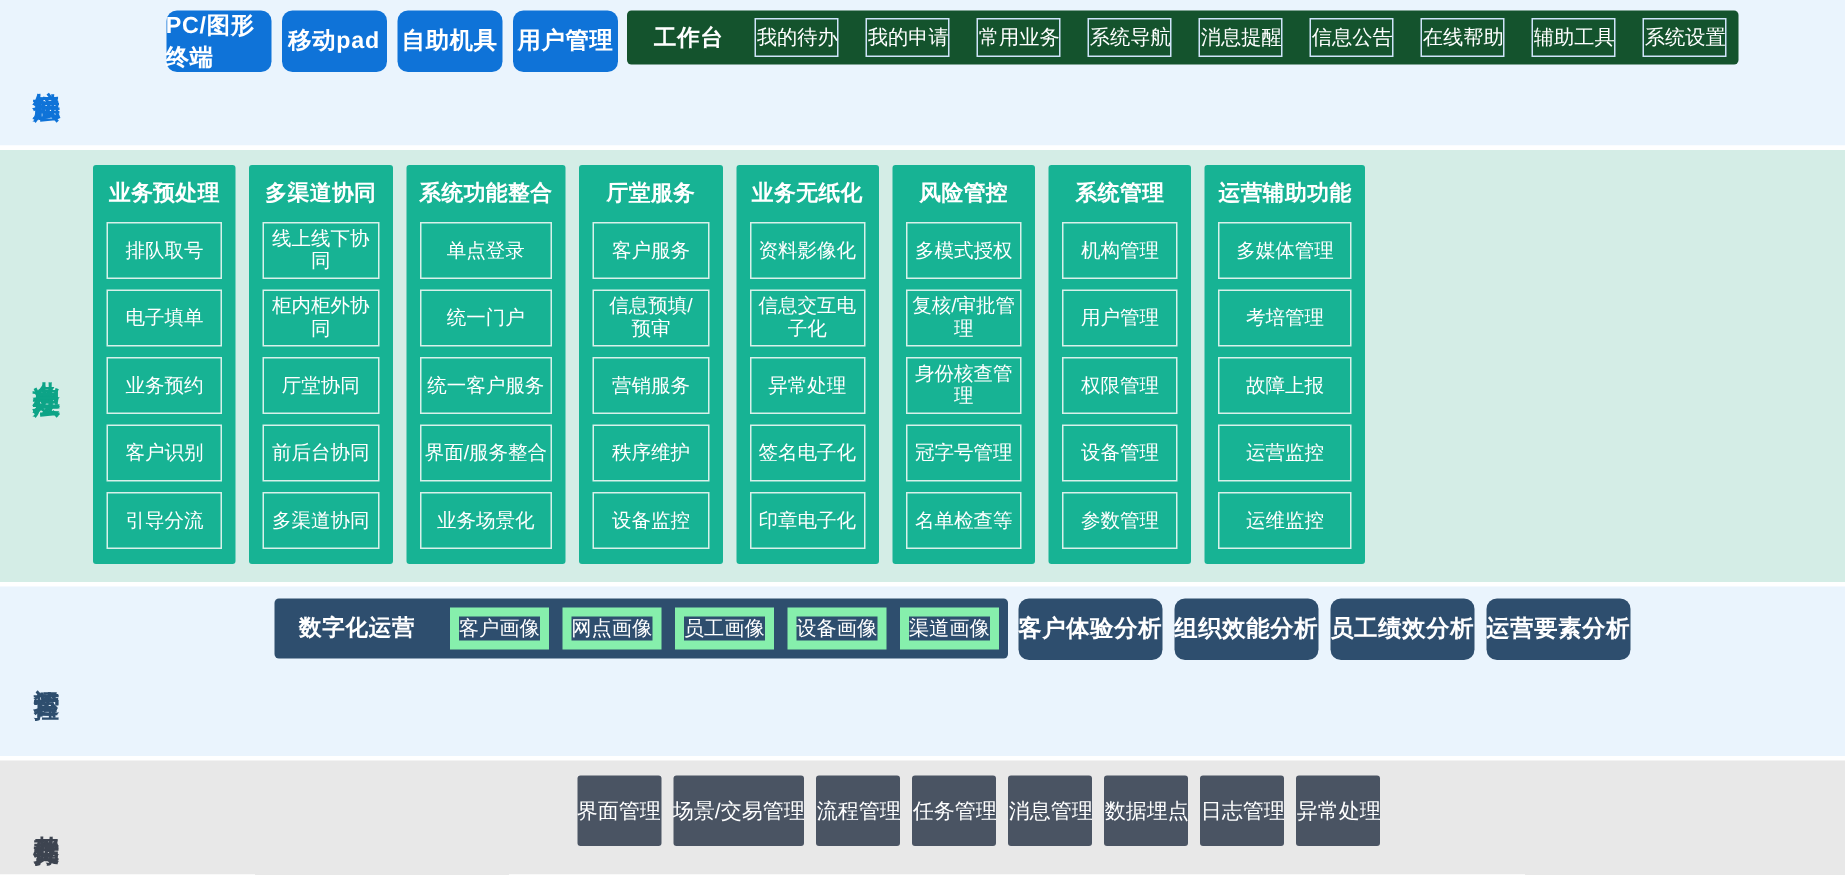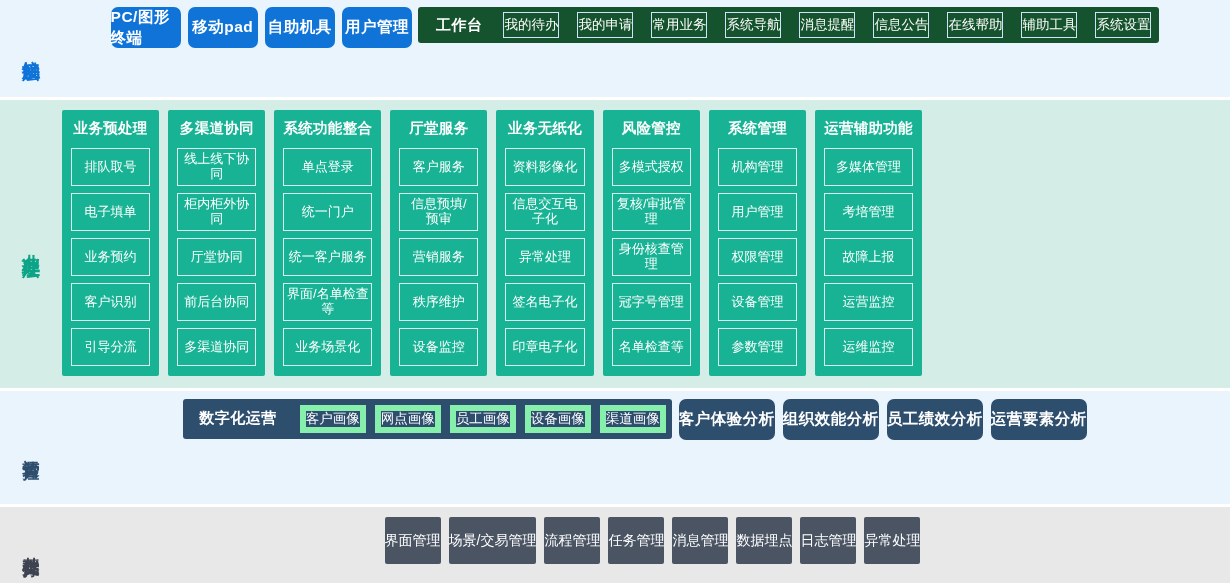--- a/index.html
+++ b/index.html
@@ -155,21 +155,21 @@
             <div class="col-item">柜内柜外协同</div>
             <div class="col-item">厅堂协同</div>
             <div class="col-item">前后台协同</div>
             <div class="col-item">多渠道协同</div>
           </div>
           <div class="col">
             <div class="col-head">系统功能整合</div>
             <div class="col-item">单点登录</div>
             <div class="col-item">统一门户</div>
             <div class="col-item">统一客户服务</div>
-            <div class="col-item">界面/名单检查等</div>
+            <div class="col-item">界面/服务整合</div>
             <div class="col-item">业务场景化</div>
           </div>
           <div class="col">
             <div class="col-head">厅堂服务</div>
             <div class="col-item">客户服务</div>
             <div class="col-item">信息预填/<br>预审</div>
             <div class="col-item">营销服务</div>
             <div class="col-item">秩序维护</div>
             <div class="col-item">设备监控</div>
           </div>

